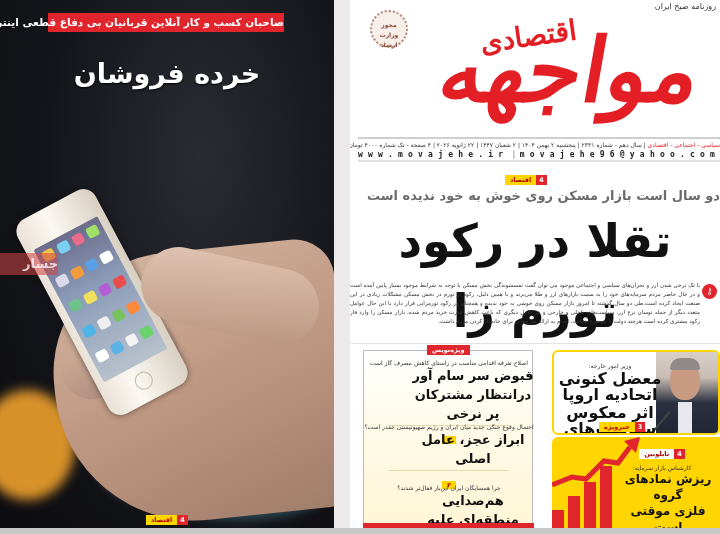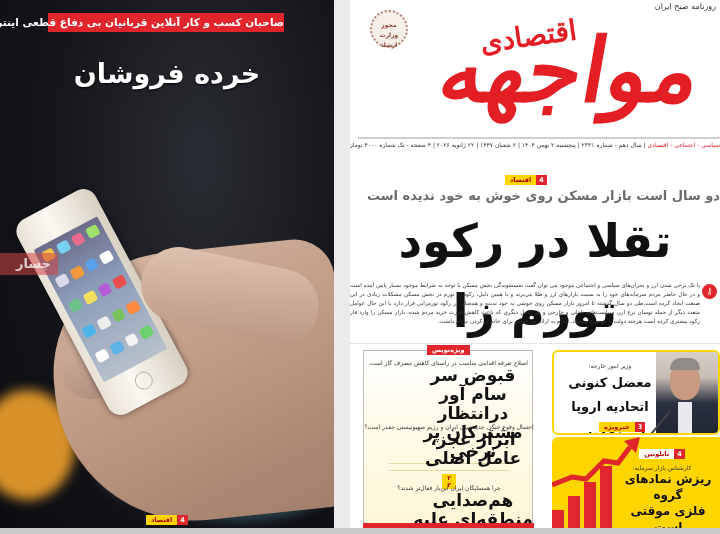--- a/index.html
+++ b/index.html
@@ -56,21 +56,21 @@
     border-radius: 2px; display: grid; grid-template-columns: repeat(4, 1fr); gap: 5px; padding: 6px 5px;
   }
   .phone .screen i { display: block; height: 11px; border-radius: 3px; }
   .phone .home-btn {
     position: absolute; left: 35px; top: 190px; width: 18px; height: 18px;
     border-radius: 50%; border: 1px solid #bfb4a6;
   }
   .watermark {
     position: absolute; left: 0; top: 253px; width: 58px; height: 22px;
     background: rgba(210,70,70,.55); color: rgba(255,255,255,.75); font-weight: bold; font-size: 13px;
-    direction: rtl; text-align: left; line-height: 22px; padding-left: 16px;
+    direction: rtl; text-align: right; line-height: 22px; padding-left: 16px;
   }
   .page-tag { position: absolute; display: flex; direction: rtl; height: 10px; font-size: 6.5px; line-height: 10px; font-weight: bold; }
   .page-tag .num { background: #e0252c; color: #fff; padding: 0 3px; }
   .page-tag .sec { background: #ffd500; color: #b10000; padding: 0 5px; }
   .left-page .page-tag { left: 146px; top: 515px; }
 
   
   .right-page {
     position: absolute; left: 350px; top: 0; width: 370px; height: 528px;
     background: #ffffff; overflow: hidden;
@@ -125,41 +125,41 @@
 
   .middle-box {
     position: absolute; left: 13px; top: 350px; width: 170px; height: 178px;
     background: linear-gradient(180deg,#ffffff 0%, #fffbea 40%, #fff6d6 100%);
     border-left: 1px solid #bbb; border-right: 1px solid #bbb; border-top: 1px solid #bbb;
   }
   .middle-box .box-tag { left: 63px; top: -6px; }
   .middle-box .box-tag .sec { background: #e0252c; color: #fff; }
   .story { position: absolute; left: 0; width: 170px; direction: rtl; text-align: center; }
   .story .kick { font-size: 6px; color: #333; }
-  .story .head { font-size: 17px; font-weight: bold; color: #111; line-height: 19px; margin-left: 48px; }
+  .story .head { font-size: 13px; font-weight: bold; color: #111; line-height: 19px; margin-left: 48px; }
   .story .pg { display: inline-block; background: #ffd500; color: #b10000; font-size: 6px; font-weight: bold; padding: 0 5px; height: 8px; line-height: 8px; }
   .story .rule { border-top: 1px solid #e6d8a8; margin: 2px 25px 1px; }
   .middle-box .redbar { position: absolute; left: -1px; bottom: 0; width: 171px; height: 5px; background: #e0252c; }
 
   .minister-box {
     position: absolute; left: 202px; top: 350px; width: 168px; height: 85px;
     border: 2px solid #ffd500; border-radius: 6px; overflow: hidden;
     background: #fff;
   }
   .minister-photo {
     position: absolute; right: 0; top: 0; width: 62px; height: 85px;
     background: linear-gradient(180deg, #d7cfc8 0%, #c8bcb3 30%, #2b3140 60%, #1f2533 100%);
   }
   .minister-photo .face { position: absolute; left: 14px; top: 10px; width: 30px; height: 38px; border-radius: 45%; background: #c89a82; }
   .minister-photo .hair { position: absolute; left: 14px; top: 6px; width: 30px; height: 12px; border-radius: 12px 12px 2px 2px; background: #8f8a88; }
   .minister-photo .shirt { position: absolute; left: 22px; top: 50px; width: 14px; height: 35px; background: #e8e8ee; }
   .minister-photo .mic { position: absolute; left: 0; top: 55px; width: 2px; height: 40px; background: #444; transform: rotate(40deg); }
   .minister-text { position: absolute; left: 4px; top: 10px; width: 104px; direction: rtl; text-align: center; }
   .minister-text .kick { font-size: 6px; color: #333; }
-  .minister-text .head { font-size: 13px; font-weight: bold; color: #111; line-height: 24px; margin-top: 2px; }
+  .minister-text .head { font-size: 16px; font-weight: bold; color: #111; line-height: 16px; margin-top: 2px; }
   .minister-box .page-tag { left: 45px; top: 70px; }
 
   .arrow-box {
     position: absolute; left: 202px; top: 437px; width: 168px; height: 91px;
     background: #ffd500; border-radius: 6px 0 0 0; overflow: hidden;
   }
   .arrow-box .bars { position: absolute; left: 0; bottom: 0; width: 70px; height: 70px; display: flex; align-items: flex-end; gap: 4px; }
   .arrow-box .bars i { display: block; width: 12px; background: #e0252c; }
   .arrow-box svg { position: absolute; left: 0; top: 0; }
   .arrow-box .text { position: absolute; right: 8px; top: 4px; width: 100px; direction: rtl; text-align: center; }
@@ -232,20 +232,25 @@
     <span>سال دهم - شماره ۲۳۳۱</span>
     <span> | </span>
     <span>پنجشنبه ۲ بهمن ۱۴۰۴</span>
     <span> | </span>
     <span>۲ شعبان ۱۴۴۷</span>
     <span> | </span>
     <span>۲۲ ژانویه ۲۰۲۶</span>
     <span> | </span>
     <span>۴ صفحه - تک شماره ۴۰۰۰ تومان</span>
   </div>
+  <div class="url-bar">
+    <span>www.movajehe.ir</span>
+    <span class="sep">|</span>
+    <span>movajehe96@yahoo.com</span>
+  </div>
 
   <div class="page-tag lead-tag">
     <span class="num">4</span>
     <span class="sec">اقتصاد</span>
   </div>
   <div class="supertitle">دو سال است بازار مسکن روی خوش به خود ندیده است</div>
   <div class="main-headline">تقلا در رکود تورم زا</div>
   <div class="lead-icon">⚷</div>
   <div class="lead-body">با تک نرخی شدن ارز و بحران‌های سیاسی و اجتماعی موجود می توان گفت نفسشوندگی بخش مسکن با توجه به شرایط موجود بسیار پایین آمده است و در حال حاضر مردم سرمایه‌های خود را به سمت بازارهای ارز و طلا می‌برند و با همین دلیل، رکود پُر تورم در بخش مسکن مشکلات زیادی در این صنعت ایجاد کرده است.طی دو سال گذشته تا امروز بازار مسکن روی خوشی به خود ندیده و همچنان در رکود تورمزایی قرار دارد با این حال عوامل متعدد دیگر از جمله نوسان نرخ ارز، سیاست‌های داخلی و خارجی و هر عامل دیگری که باعث کاهش قدرت خرید مردم شده، بازار مسکن را وارد فاز رکود بیشتری کرده است هرچند دولت با موضوع حمایت، اقدام به ارائه طرح‌هایی برای خانه‌دار کردن مردم داشت.</div>
   <div class="divider"></div>

